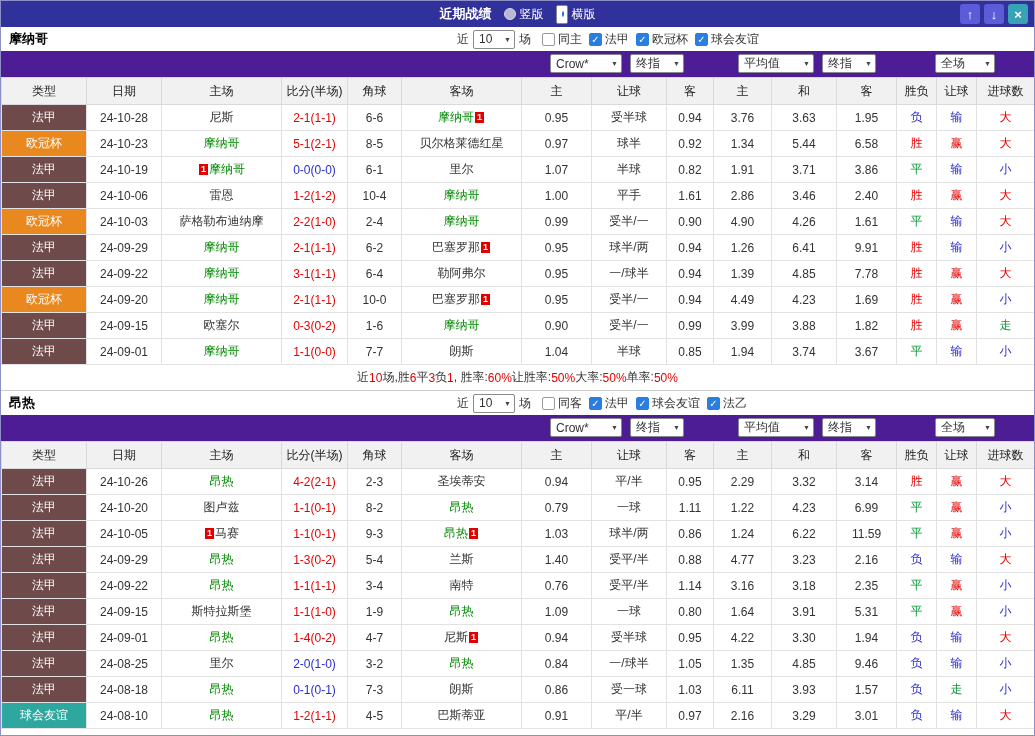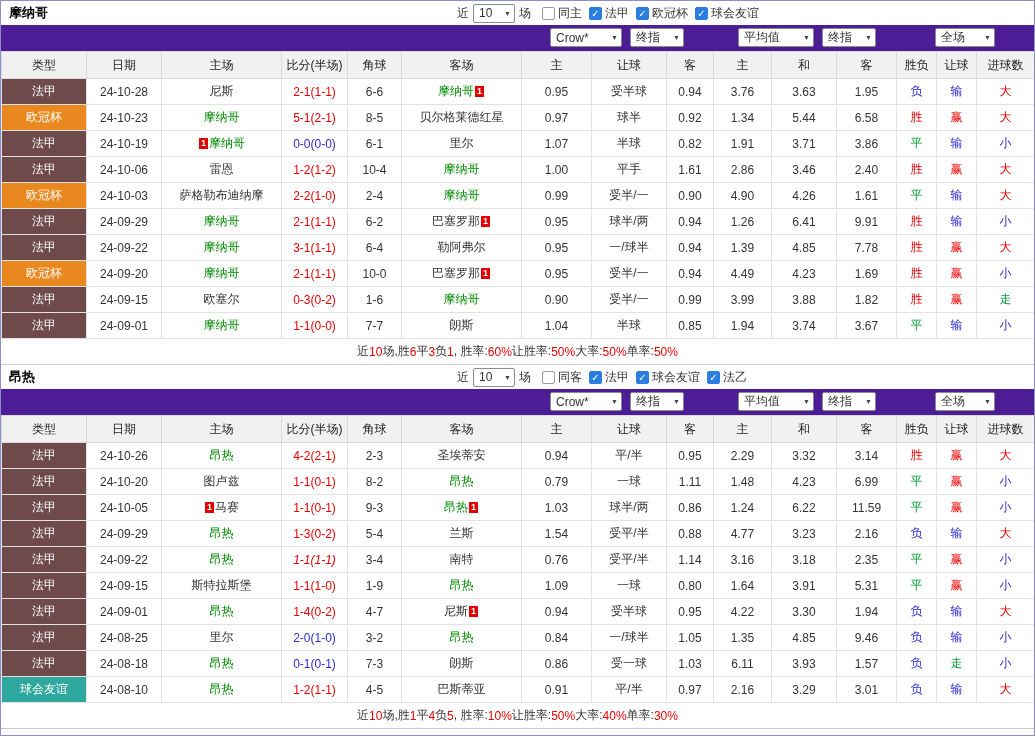--- a/index.html
+++ b/index.html
@@ -34,20 +34,44 @@
   td.type{color:#fff}
   .redcard{display:inline-block;width:9px;height:11px;background:#e00000;color:#fff;font-size:9px;line-height:11px;text-align:center;vertical-align:middle;margin:0 1px;font-weight:bold}
   .summary{height:25px;display:flex;align-items:center;justify-content:center;border-bottom:1px solid #ccc;background:#fff}
   .summary .red{color:#e60000}
   .teamcell span.tn{cursor:pointer}
 </style>
 </head>
 <body>
 
 <div class="page">
+  <div class="titlebar">
+    <div class="tb-center">
+      <span class="tb-title">近期战绩</span>
+      <label class="radio-opt">
+        <span class="radio"></span>
+        <span>竖版</span>
+      </label>
+      <label class="radio-opt">
+        <span class="radio sel"></span>
+        <span>横版</span>
+      </label>
+    </div>
+    <div class="tb-buttons">
+      <span class="tbbtn nav">
+          <span>↑</span>
+        </span>
+      <span class="tbbtn nav">
+          <span>↓</span>
+        </span>
+      <span class="tbbtn close">
+          <span>×</span>
+        </span>
+    </div>
+  </div>
   <div id="sections">
       <div class="section">
         <div class="filter-row">
           <span class="team-name">摩纳哥</span>
           <div class="filter-controls">
             <span class="flabel">近</span>
             <span class="sel" style="width: 42px;">
               <span class="sel-label">10</span>
               <span class="caret">▼</span>
             </span>
@@ -429,21 +453,21 @@
             <tr>
               <td class="type" style="background: rgb(110, 74, 74);">法甲</td>
               <td>24-10-20</td>
               <td class="teamcell"><span class="tn">图卢兹</span></td>
               <td class="score" style="color: rgb(230, 0, 0);">1-1(0-1)</td>
               <td>8-2</td>
               <td class="teamcell"><span class="tn" style="color: rgb(0, 136, 0);">昂热</span></td>
               <td>0.79</td>
               <td>一球</td>
               <td>1.11</td>
-              <td>1.48</td>
+              <td>1.22</td>
               <td>4.23</td>
               <td>6.99</td>
               <td style="color: rgb(0, 153, 51);">平</td>
               <td style="color: rgb(230, 0, 0);">赢</td>
               <td style="color: rgb(42, 42, 210);">小</td>
             </tr>
             <tr>
               <td class="type" style="background: rgb(110, 74, 74);">法甲</td>
               <td>24-10-05</td>
               <td class="teamcell"><span class="redcard">1</span><span class="tn">马赛</span></td>
@@ -460,35 +484,35 @@
               <td style="color: rgb(230, 0, 0);">赢</td>
               <td style="color: rgb(42, 42, 210);">小</td>
             </tr>
             <tr>
               <td class="type" style="background: rgb(110, 74, 74);">法甲</td>
               <td>24-09-29</td>
               <td class="teamcell"><span class="tn" style="color: rgb(0, 136, 0);">昂热</span></td>
               <td class="score" style="color: rgb(230, 0, 0);">1-3(0-2)</td>
               <td>5-4</td>
               <td class="teamcell"><span class="tn">兰斯</span></td>
-              <td>1.54</td>
+              <td>1.40</td>
               <td>受平/半</td>
               <td>0.88</td>
               <td>4.77</td>
               <td>3.23</td>
               <td>2.16</td>
               <td style="color: rgb(42, 42, 210);">负</td>
               <td style="color: rgb(42, 42, 210);">输</td>
               <td style="color: rgb(230, 0, 0);">大</td>
             </tr>
             <tr>
               <td class="type" style="background: rgb(110, 74, 74);">法甲</td>
               <td>24-09-22</td>
               <td class="teamcell"><span class="tn" style="color: rgb(0, 136, 0);">昂热</span></td>
-              <td class="score" style="color: rgb(230, 0, 0); font-style: italic;">1-1(1-1)</td>
+              <td class="score" style="color: rgb(230, 0, 0);">1-1(1-1)</td>
               <td>3-4</td>
               <td class="teamcell"><span class="tn">南特</span></td>
               <td>0.76</td>
               <td>受平/半</td>
               <td>1.14</td>
               <td>3.16</td>
               <td>3.18</td>
               <td>2.35</td>
               <td style="color: rgb(0, 153, 51);">平</td>
               <td style="color: rgb(230, 0, 0);">赢</td>

